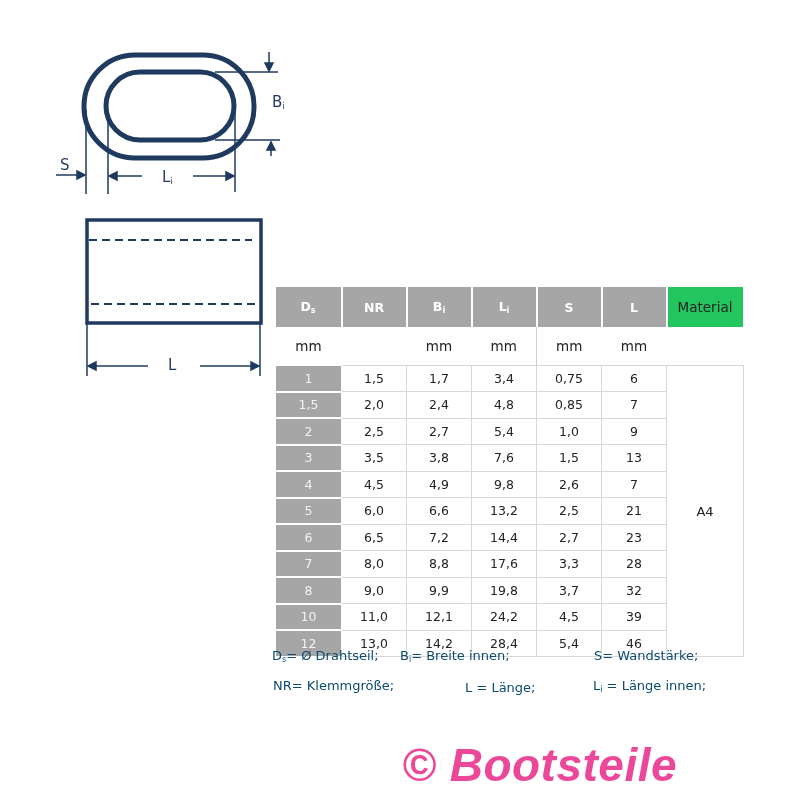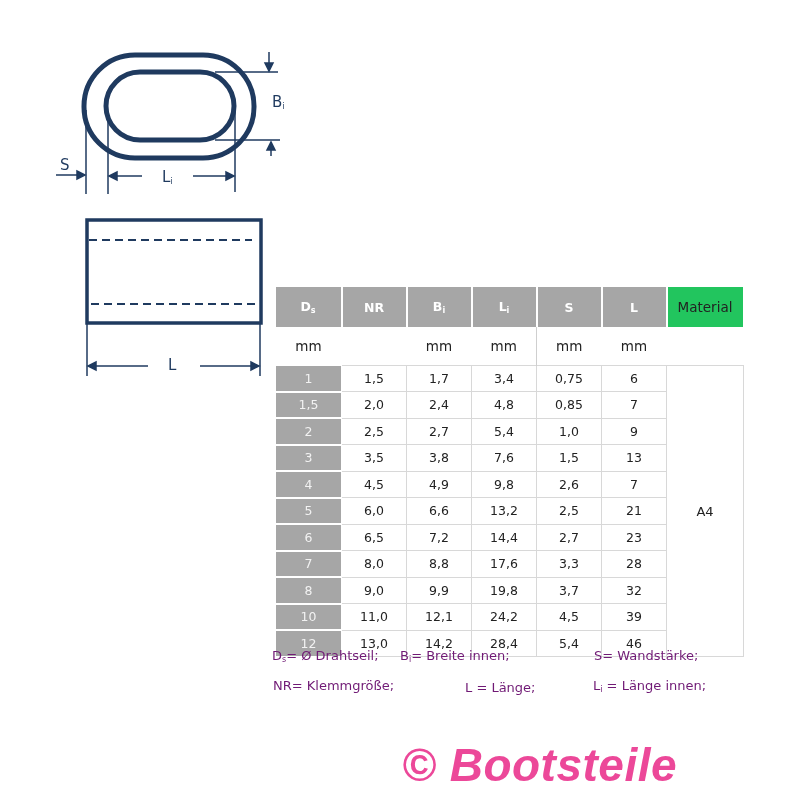--- a/index.html
+++ b/index.html
@@ -15,21 +15,21 @@
                   border-right:2px solid #ffffff; font-size:12.5px; }
   table.spec th.mat { background:#22c55e; color:#222; font-weight:normal; font-size:13.5px;margin-top:36px; }
   table.spec tr.units td { height:38px; color:#222; font-size:13.5px; }
   table.spec tr.units td.sep { border-right:1px solid #cfcfcf; }
   table.spec tr.data td { height:24.5px; border:1px solid #d8d8d8; color:#222; }
   table.spec tr.data td.ds { background:#a6a6a6; color:#f2f2f2; border:1px solid #ffffff;
                              border-bottom:2px solid #ffffff; }
   table.spec td.matcell { border:1px solid #d8d8d8; font-size:13px; }
   sub { font-size:8px; vertical-align:-2px; }
 
-  .legend { position:absolute; font-family:"DejaVu Sans", sans-serif; font-size:13px; color:#701a75; white-space:nowrap; }
+  .legend { position:absolute; font-family:"DejaVu Sans", sans-serif; font-size:13px; color:#0c4a6e; white-space:nowrap; }
 
   .copyright { position:absolute; left:402px; top:738px; font-family:"Liberation Sans", sans-serif;
                font-size:46px; font-weight:bold; font-style:italic; color:#ec4899; letter-spacing:0.5px; }
 </style>
 </head>
 <body>
 
 <svg class="diagram" width="800" height="400" viewBox="0 0 800 400">
   <g fill="none" stroke="#1f3a5f">
 

